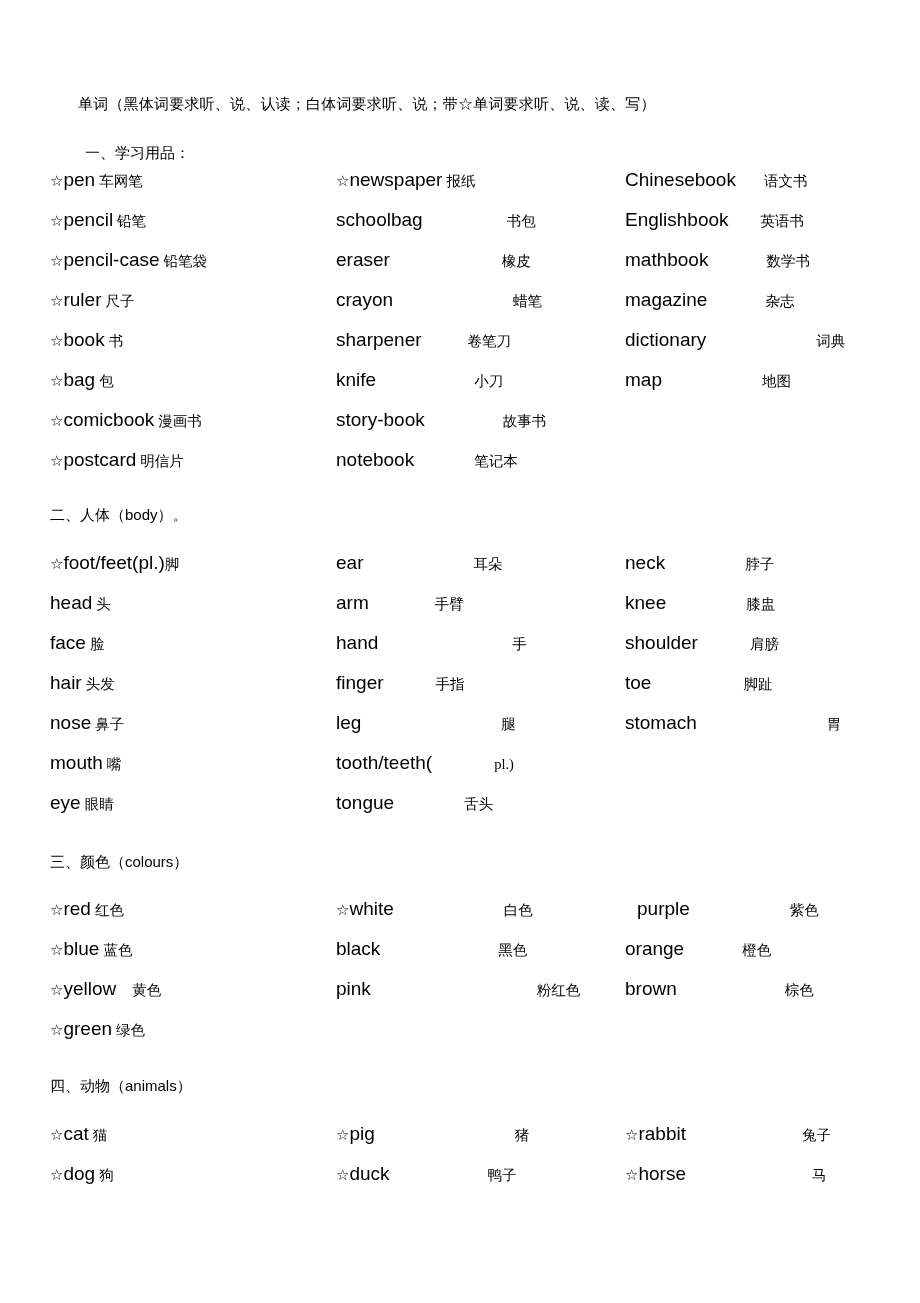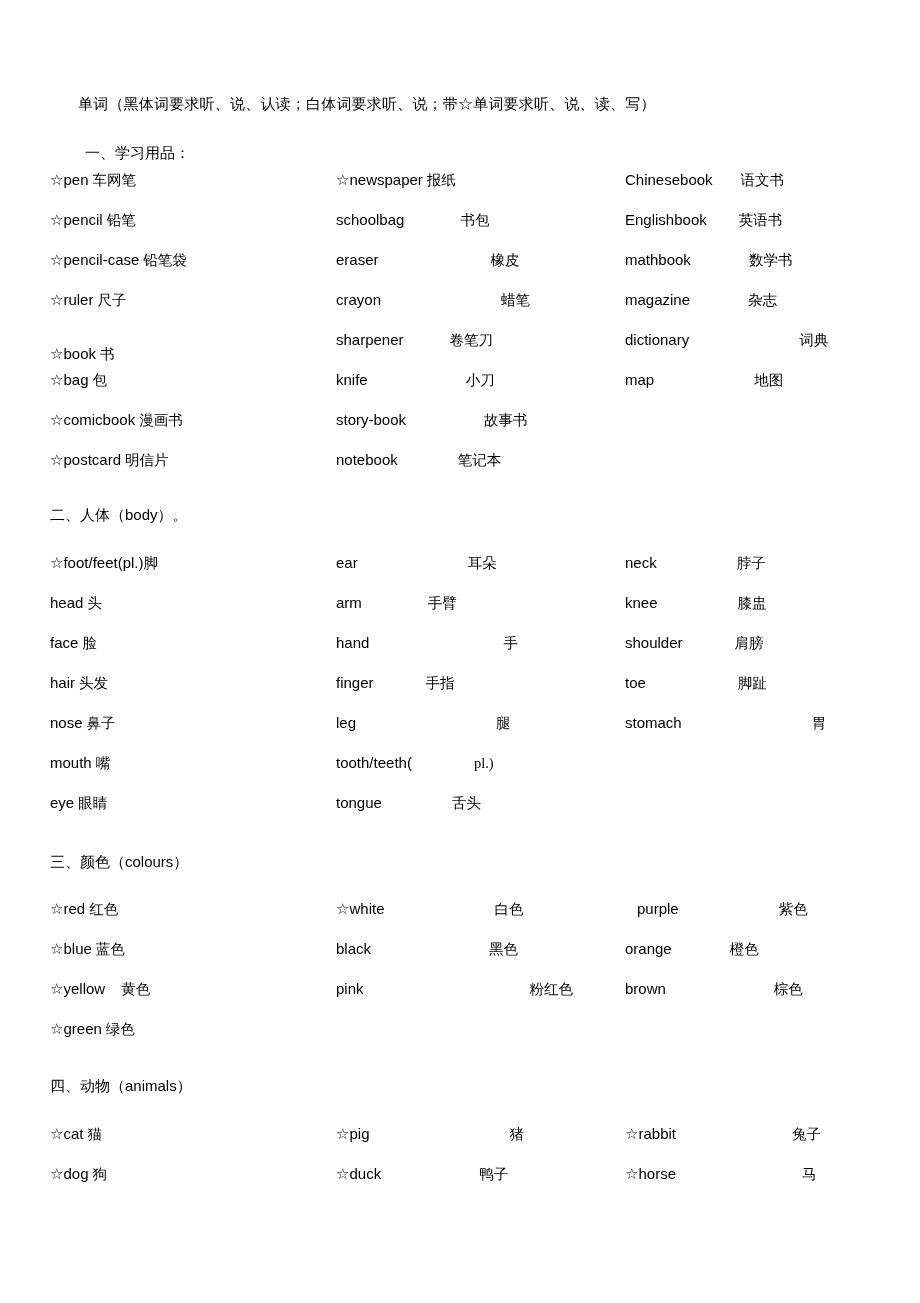--- a/index.html
+++ b/index.html
@@ -50,47 +50,47 @@
     font-size: 15.5px;
     line-height: 20px;
     white-space: nowrap;
   }
   .entry .star {
     font-family: "DejaVu Sans", sans-serif;
     font-size: 15px;
   }
   .entry .en {
     font-family: "Liberation Sans", "DejaVu Sans", sans-serif;
-    font-size: 15px;
+    font-size: 19px;
   }
   .entry .cn {
     font-family: "Liberation Serif", "DejaVu Serif", serif;
     font-size: 14.5px;
     display: inline-block;
   }
 </style>
 </head>
 <body>
 
 <div class="page">
 
   <div class="doc-note">单词（黑体词要求听、说、认读；白体词要求听、说；带☆单词要求听、说、读、写）</div>
 
   <div id="sections-root">
       <div class="section-heading" style="left: 85px; top: 143px;"><span>一、学习用品：</span></div>
       <div class="entry" style="left: 50px; top: 170px;"><span class="star">☆</span><span class="en">pen</span><span class="cn" style="margin-left: 4px;">车网笔</span></div>
       <div class="entry" style="left: 50px; top: 210px;"><span class="star">☆</span><span class="en">pencil</span><span class="cn" style="margin-left: 4px;">铅笔</span></div>
       <div class="entry" style="left: 50px; top: 250px;"><span class="star">☆</span><span class="en">pencil-case</span><span class="cn" style="margin-left: 4px;">铅笔袋</span></div>
       <div class="entry" style="left: 50px; top: 290px;"><span class="star">☆</span><span class="en">ruler</span><span class="cn" style="margin-left: 4px;">尺子</span></div>
-      <div class="entry" style="left: 50px; top: 344px;"><span class="star">☆</span><span class="en">book</span><span class="cn" style="margin-left: 4px;">书</span></div>
+      <div class="entry" style="left: 50px; top: 330px;"><span class="star">☆</span><span class="en">book</span><span class="cn" style="margin-left: 4px;">书</span></div>
       <div class="entry" style="left: 50px; top: 370px;"><span class="star">☆</span><span class="en">bag</span><span class="cn" style="margin-left: 4px;">包</span></div>
       <div class="entry" style="left: 50px; top: 410px;"><span class="star">☆</span><span class="en">comicbook</span><span class="cn" style="margin-left: 4px;">漫画书</span></div>
       <div class="entry" style="left: 50px; top: 450px;"><span class="star">☆</span><span class="en">postcard</span><span class="cn" style="margin-left: 4px;">明信片</span></div>
       <div class="entry" style="left: 336px; top: 170px;"><span class="star">☆</span><span class="en">newspaper</span><span class="cn" style="margin-left: 4px; text-align: right;">报纸</span></div>
-      <div class="entry" style="left: 336px; top: 210px;"><span class="en">schoolbag</span><span class="cn" style="margin-left: 56px;">书包</span></div>
+      <div class="entry" style="left: 336px; top: 210px;"><span class="en">schoolbag</span><span class="cn" style="margin-left: 84px;">书包</span></div>
       <div class="entry" style="left: 336px; top: 250px;"><span class="en">eraser</span><span class="cn" style="margin-left: 112px;">橡皮</span></div>
       <div class="entry" style="left: 336px; top: 290px;"><span class="en">crayon</span><span class="cn" style="margin-left: 120px;">蜡笔</span></div>
       <div class="entry" style="left: 336px; top: 330px;"><span class="en">sharpener</span><span class="cn" style="margin-left: 46px;">卷笔刀</span></div>
       <div class="entry" style="left: 336px; top: 370px;"><span class="en">knife</span><span class="cn" style="margin-left: 98px;">小刀</span></div>
       <div class="entry" style="left: 336px; top: 410px;"><span class="en">story-book</span><span class="cn" style="margin-left: 78px;">故事书</span></div>
       <div class="entry" style="left: 336px; top: 450px;"><span class="en">notebook</span><span class="cn" style="margin-left: 60px;">笔记本</span></div>
       <div class="entry" style="left: 625px; top: 170px;"><span class="en">Chinesebook</span><span class="cn" style="margin-left: 28px;">语文书</span></div>
       <div class="entry" style="left: 625px; top: 210px;"><span class="en">Englishbook</span><span class="cn" style="margin-left: 32px;">英语书</span></div>
       <div class="entry" style="left: 625px; top: 250px;"><span class="en">mathbook</span><span class="cn" style="margin-left: 58px;">数学书</span></div>
       <div class="entry" style="left: 625px; top: 290px;"><span class="en">magazine</span><span class="cn" style="margin-left: 58px;">杂志</span></div>

